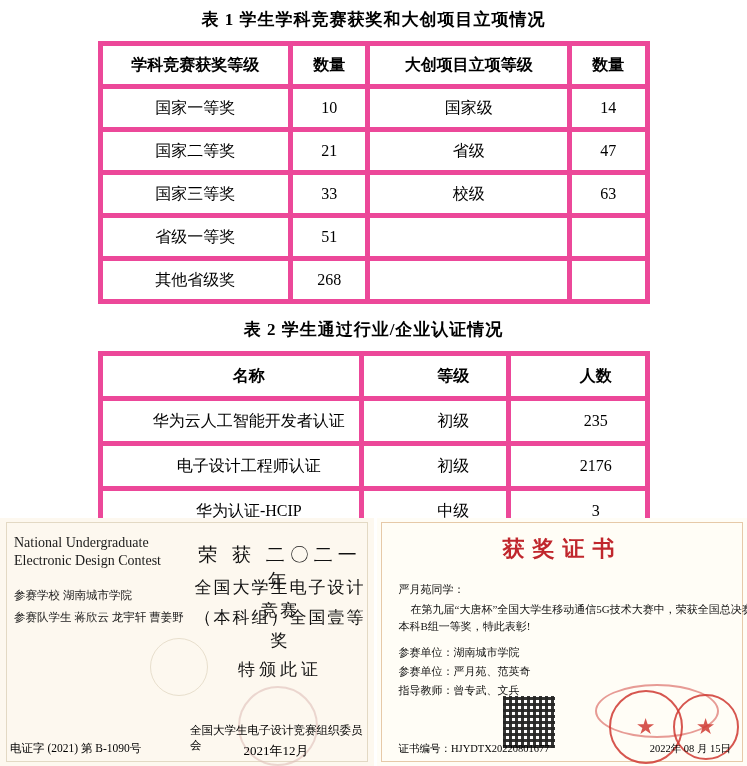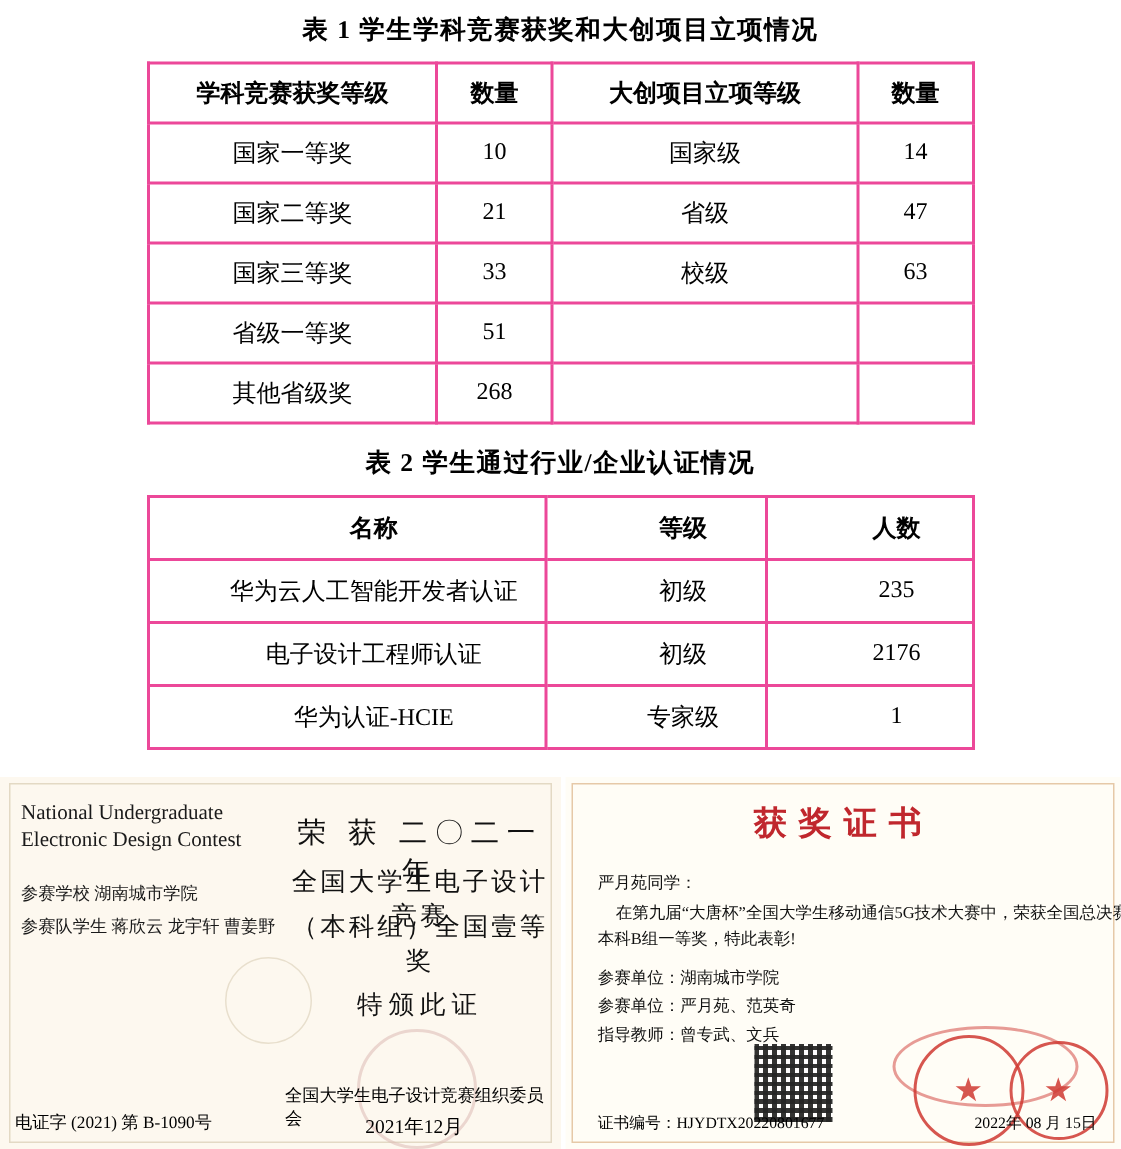--- a/index.html
+++ b/index.html
@@ -29,21 +29,21 @@
   }
   #caption-1 { padding-top: 8px; }
   #caption-2 { padding-top: 14px; padding-bottom: 2px; }
 
   table.doc-table {
     border-collapse: collapse;
     margin: 10px auto 0 auto;
     background: #ffffff;
   }
   table.doc-table td, table.doc-table th {
-    border: 2px solid #ec4899;
+    border: 5px solid #ec4899;
     text-align: center;
     vertical-align: middle;
     font-size: 16px;
     font-weight: normal;
     font-family: "Liberation Serif", "DejaVu Serif", serif;
     padding: 0;
   }
   #table-1 { width: 552px; }
   #table-1 th, #table-1 td { height: 38px; }
   #table-1 .c0 { width: 185px; }
@@ -313,20 +313,25 @@
     </tr>
     <tr>
       <td class="d0">华为云人工智能开发者认证</td>
       <td class="d1">初级</td>
       <td class="d2">235</td>
     </tr>
     <tr>
       <td class="d0">电子设计工程师认证</td>
       <td class="d1">初级</td>
       <td class="d2">2176</td>
+    </tr>
+    <tr>
+      <td class="d0">华为认证-HCIP</td>
+      <td class="d1">中级</td>
+      <td class="d2">3</td>
     </tr>
     <tr>
       <td class="d0">华为认证-HCIE</td>
       <td class="d1">专家级</td>
       <td class="d2">1</td>
     </tr>
   </tbody>
     </table>
 
   <div class="certs">

